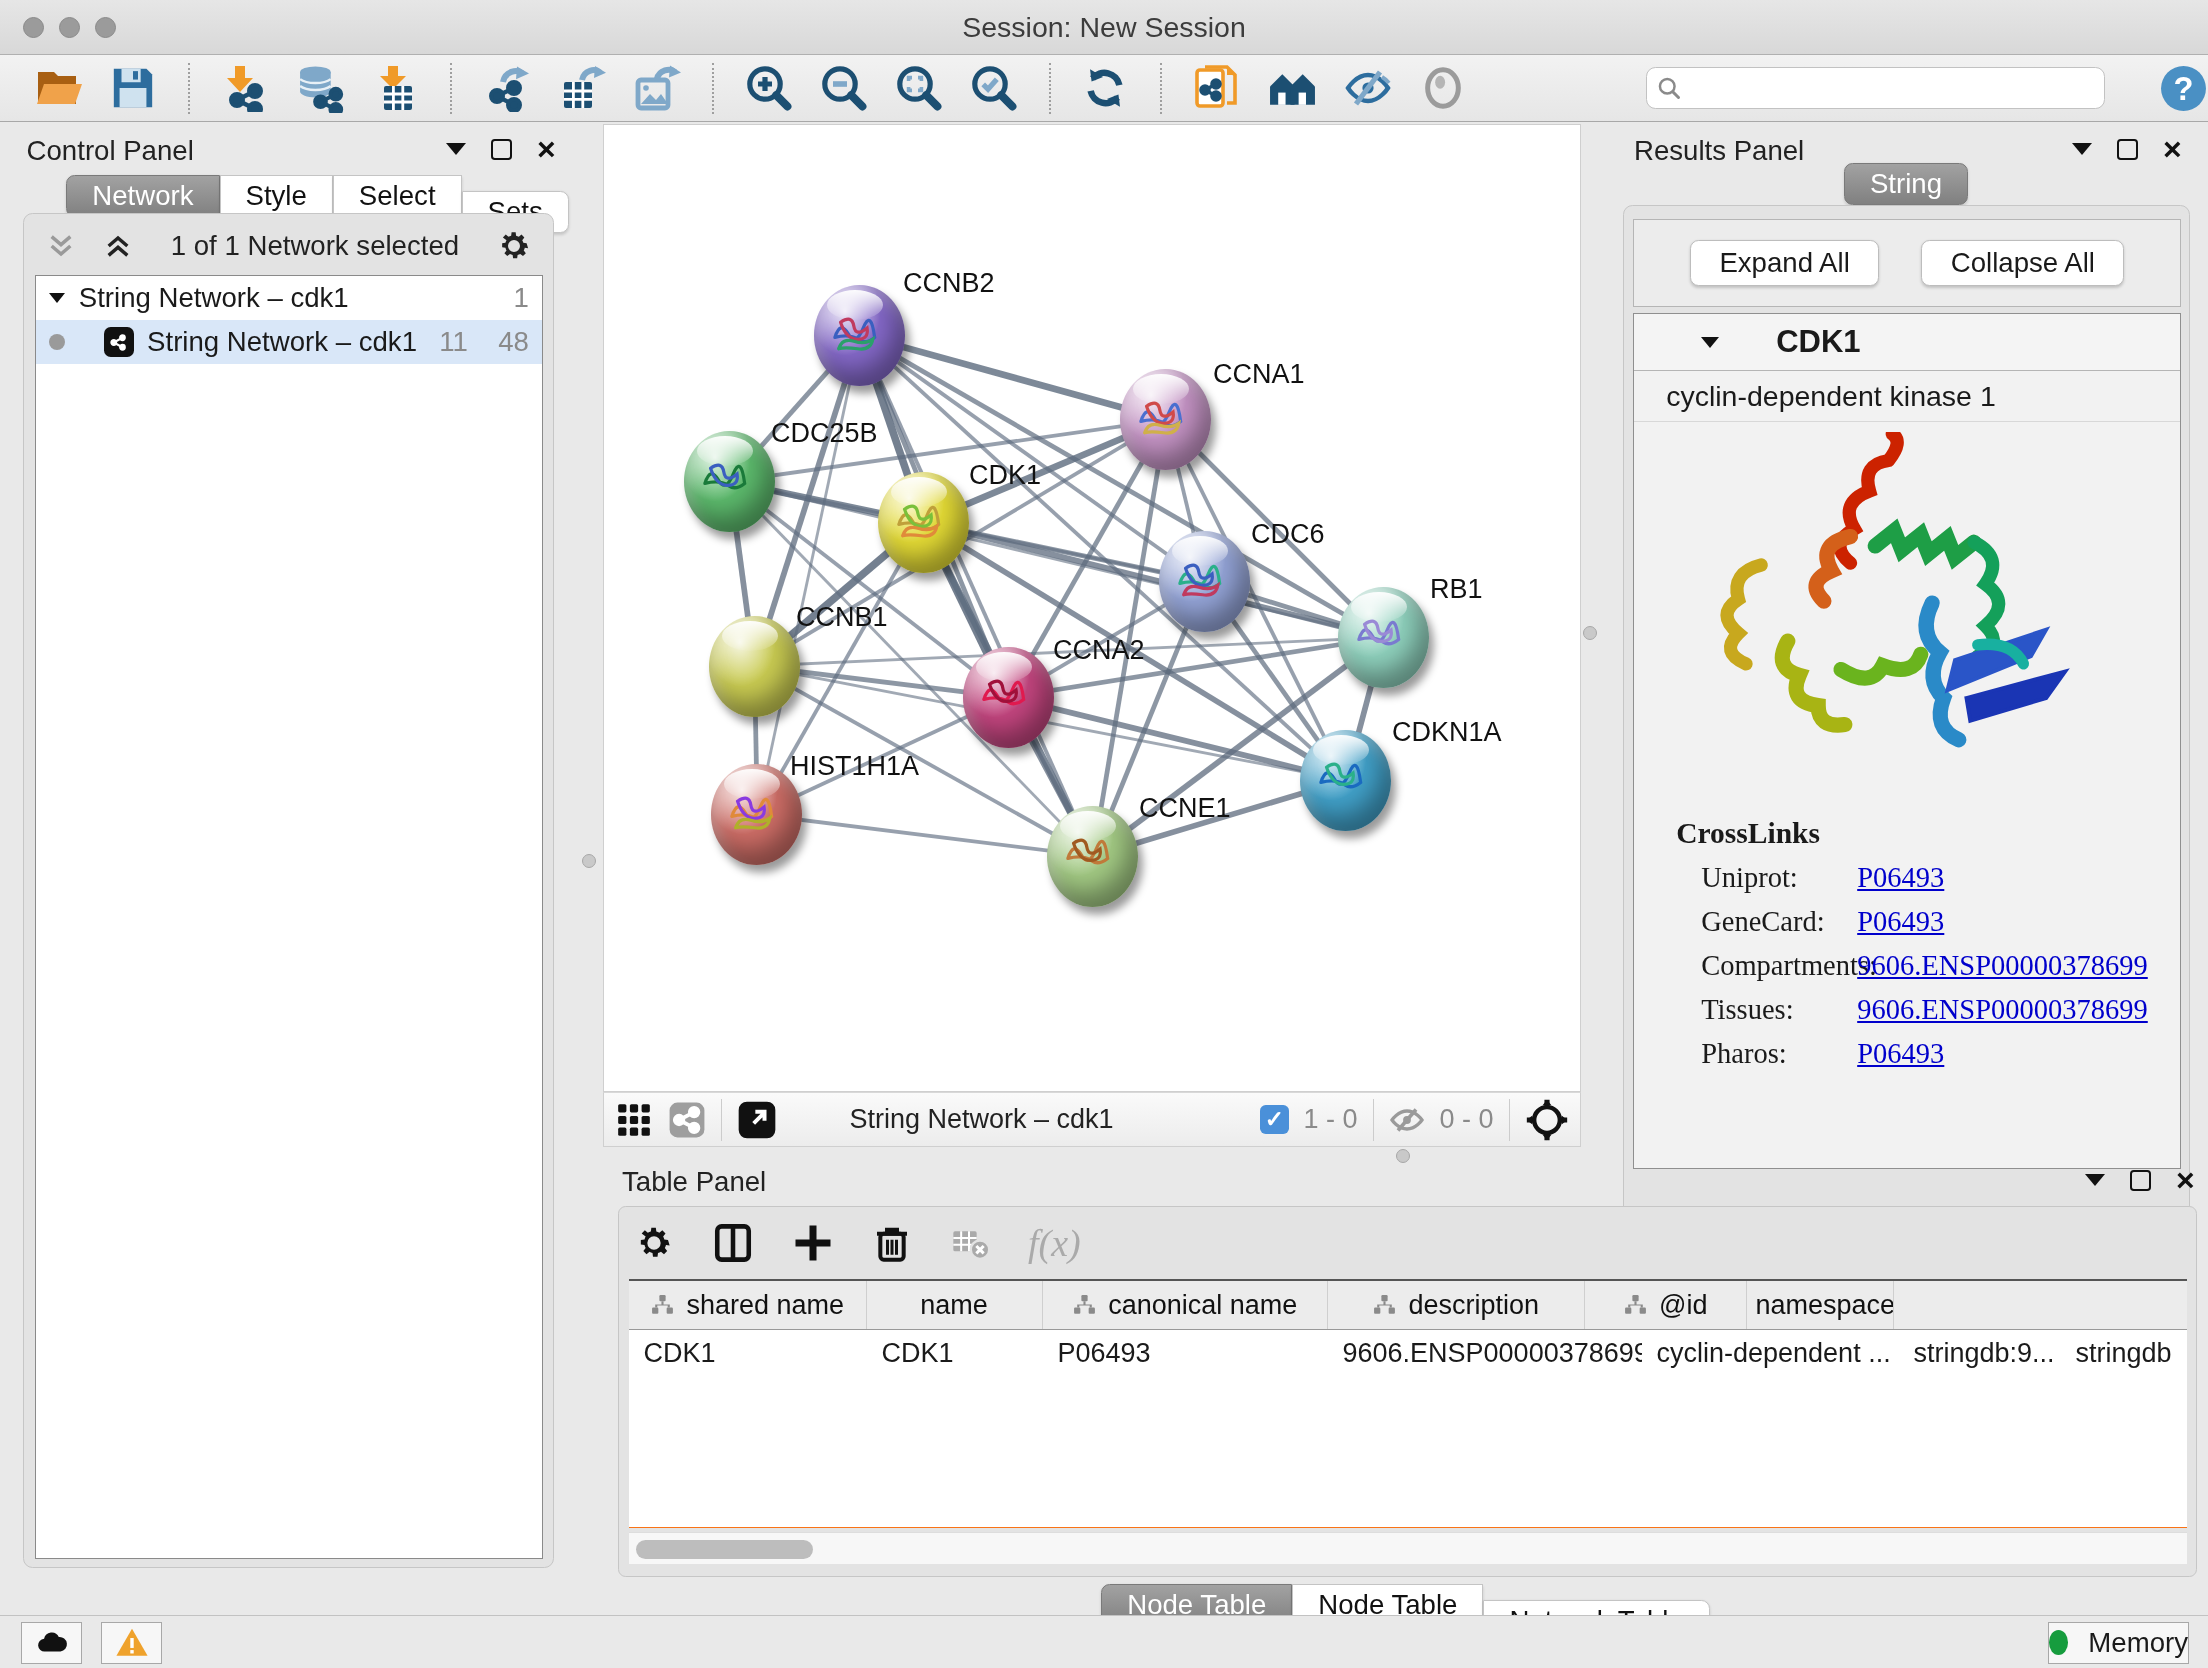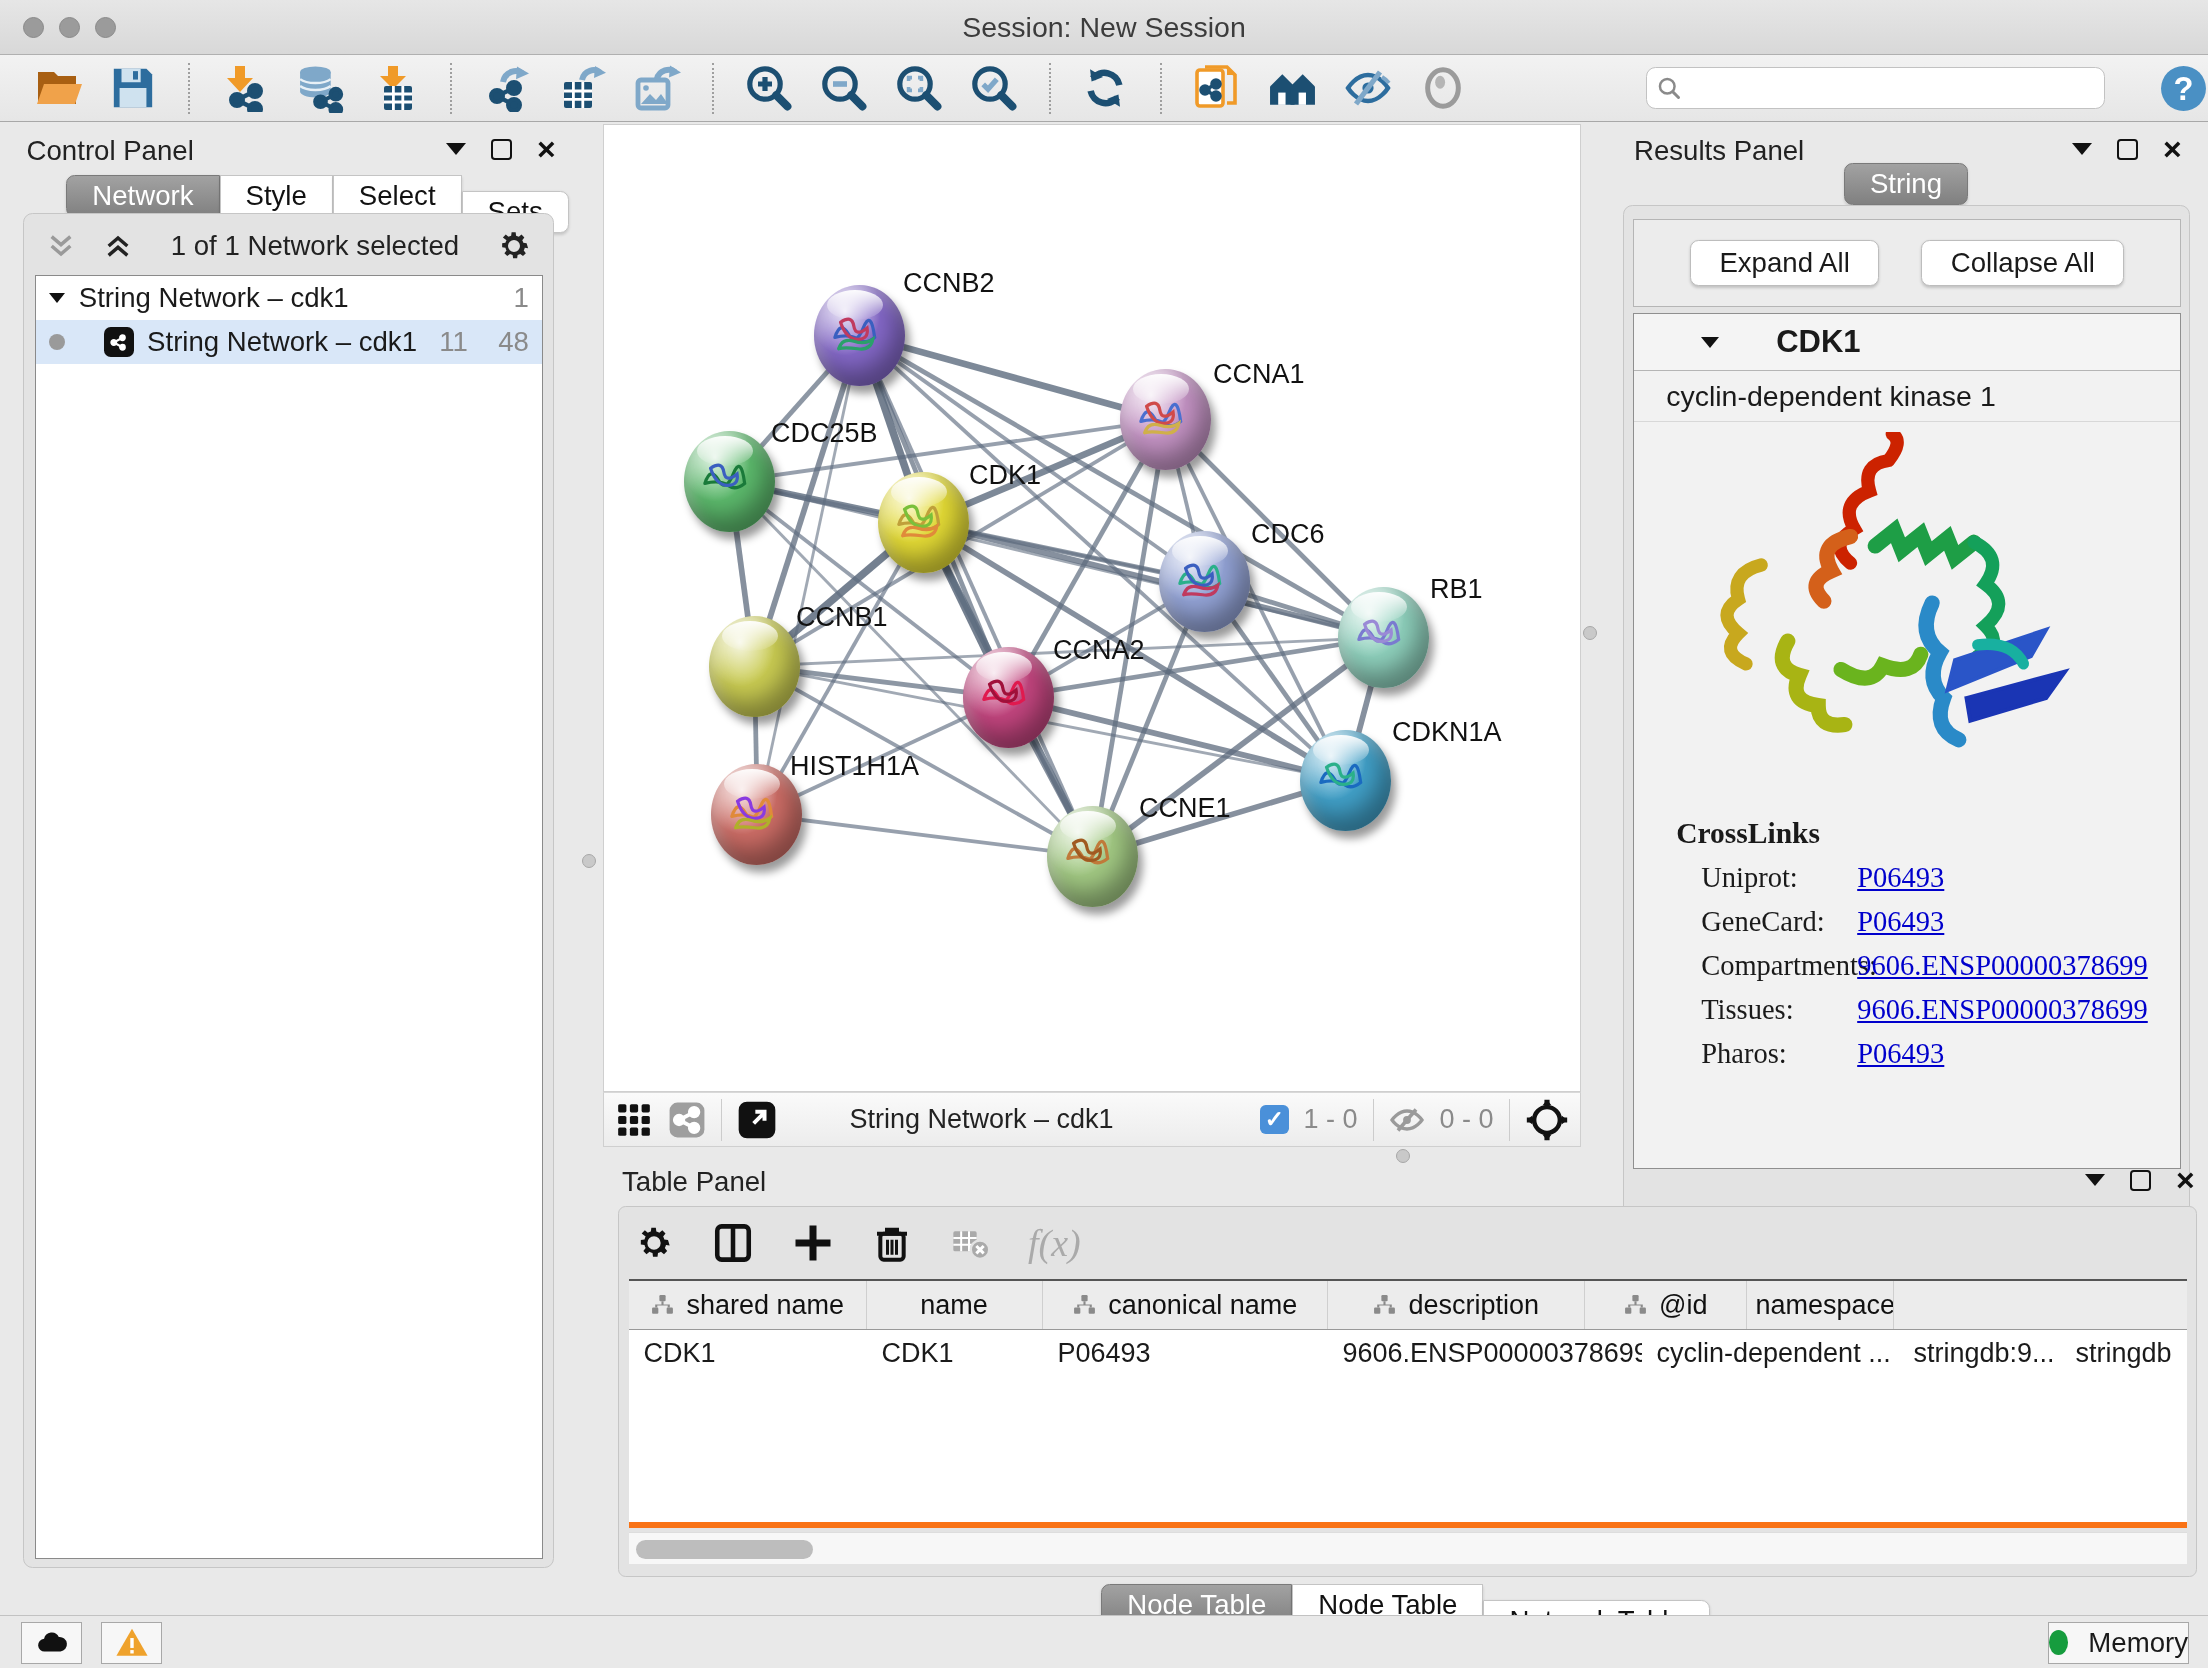--- a/index.html
+++ b/index.html
@@ -89,21 +89,21 @@
   .cl-label { width:181px; padding-left:25px; }
   .cl-link { color:#0000cc; text-decoration:underline; }
 
   
   .table-panel { position:absolute; left:603px; top:1162px; width:1605px; height:445px; }
   .tp-sub { position:absolute; left:15px; top:44px; width:1579px; height:371px; background:#e3e3e3;
     border:1px solid #c6c6c6; border-radius:7.6px; }
   .tp-toolrow { position:absolute; left:15px; top:9.5px; display:flex; align-items:center; gap:38px; height:53px; }
   .fx { font-family:"Liberation Serif", serif; font-style:italic; font-size:38px; color:#aaa; }
   .ntable { position:absolute; left:9.5px; top:72px; width:1558px; height:249px; background:#fff;
-    border-top:2.9px solid #555; border-bottom:6px solid #f97316; overflow:hidden; }
+    border-top:2.9px solid #555; border-bottom:1px solid #f97316; overflow:hidden; }
   .thead { display:flex; height:49px; background:#ececec; border-bottom:1.9px solid #999; }
   .th { display:flex; align-items:center; justify-content:center; gap:11.4px; font-size:27px; color:#111;
     border-right:1px solid #cfcfcf; overflow:hidden; white-space:nowrap; }
   .trow { display:flex; height:46px; }
   .td { font-size:27px; padding-left:15px; display:flex; align-items:center; overflow:hidden; white-space:nowrap; }
   .hscroll { position:absolute; left:9.5px; top:325px; width:1558px; height:32px; background:#f7f7f7; border-top:1px solid #ddd; }
   .hthumb { position:absolute; left:7.6px; top:6.7px; width:177px; height:19px; background:#bdbdbd; border-radius:9.5px; }
   .tp-tabs { position:absolute; left:0; top:422px; width:1605px; display:flex; justify-content:center; }
 
   

